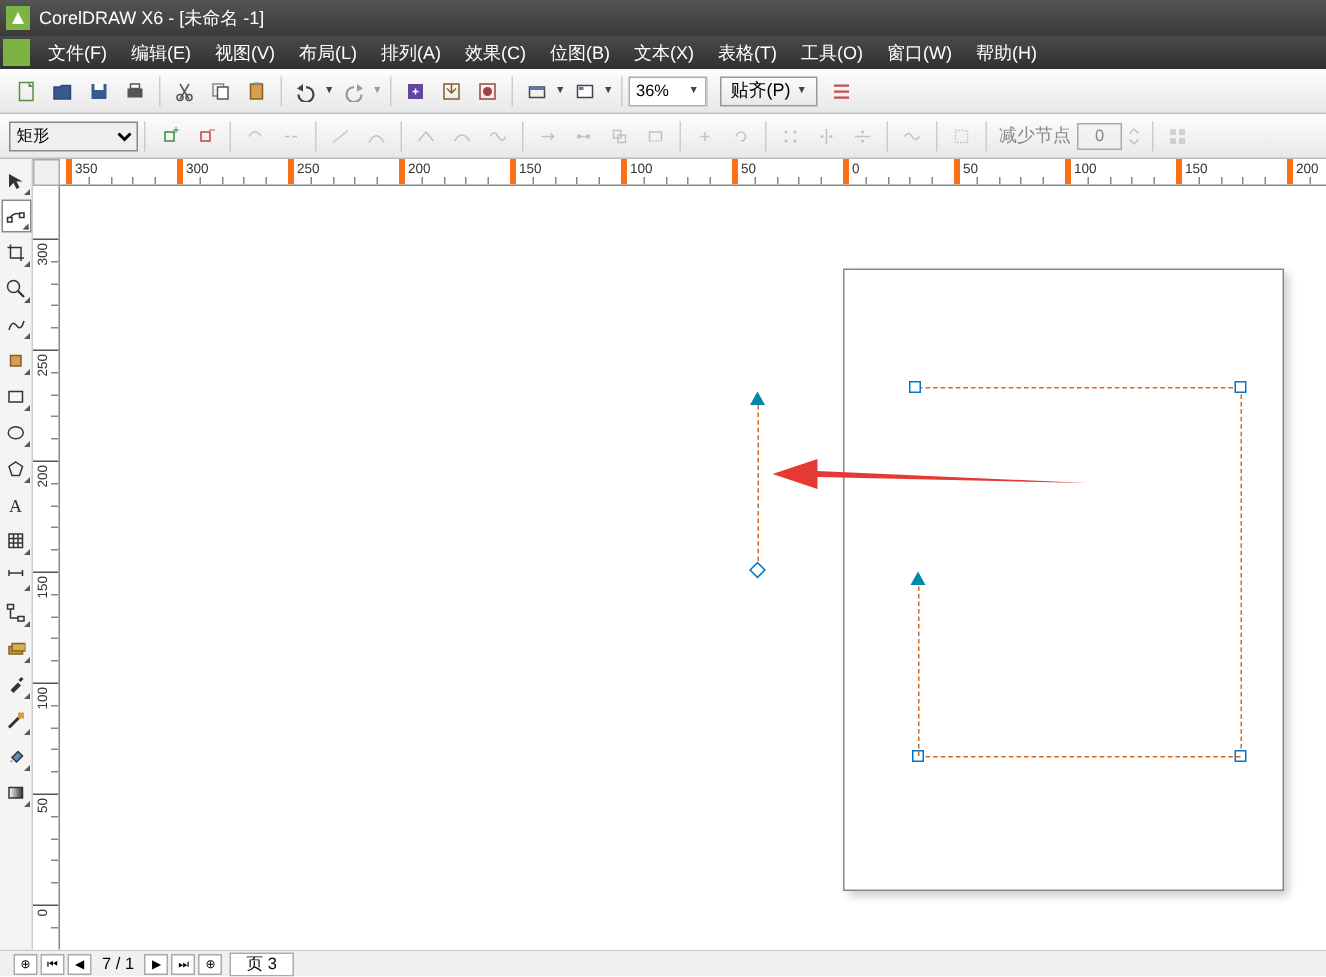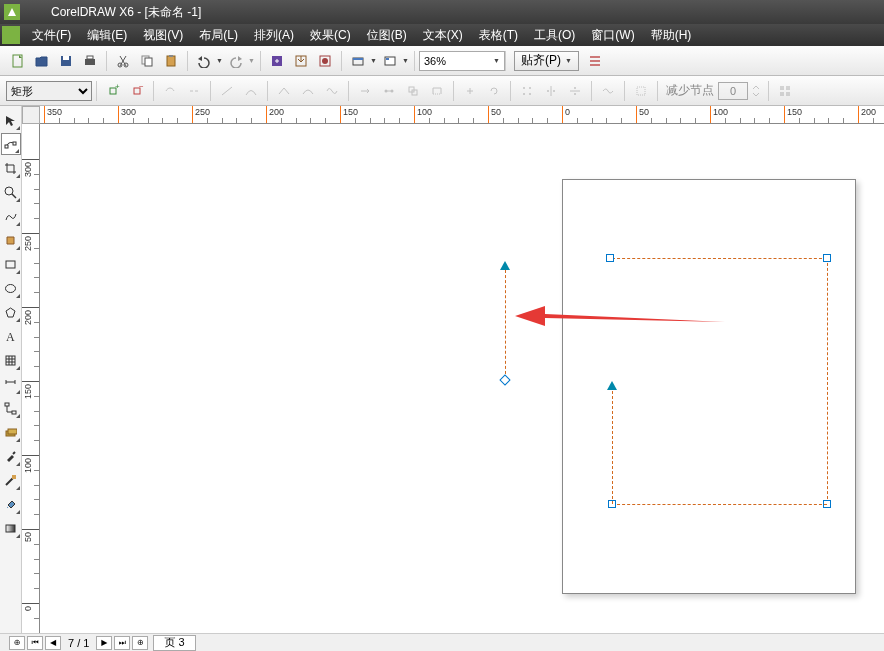--- a/index.html
+++ b/index.html
@@ -1,30 +1,30 @@
 <!DOCTYPE html>
 <html><head>
 <meta charset="utf-8">
 <style>
 * { margin: 0; padding: 0; box-sizing: border-box; }
 body { font-family: "Microsoft YaHei", Arial, sans-serif; font-size: 12px; background: #fff; overflow: hidden; width: 884px; height: 651px; }
 
-.titlebar { height: 24px; background: linear-gradient(#545454, #3a3a3a); color: #fff; display: flex; align-items: center; padding: 0 4px; gap: 25px; }
+.titlebar { height: 24px; background: linear-gradient(#545454, #3a3a3a); color: #fff; display: flex; align-items: center; padding: 0 4px; }
 .titlebar .logo { width: 16px; height: 16px; background: #7cb342; margin-right: 6px; display: flex; align-items: center; justify-content: center; }
 .titlebar .logo svg { width: 12px; height: 12px; }
 
 .menubar { height: 22px; background: linear-gradient(#4a4a4a, #303030); display: flex; align-items: center; padding: 0 2px; }
 .menubar .logo { width: 18px; height: 18px; background: #7cb342; margin-right: 4px; }
 .menubar .item { color: #fff; padding: 2px 8px; cursor: pointer; }
 
 .toolbar { height: 30px; background: linear-gradient(#fdfdfd, #e8e8e8); border-bottom: 1px solid #bbb; display: flex; align-items: center; padding: 0 6px; }
 .toolbar .btn { width: 22px; height: 22px; margin: 0 1px; display: flex; align-items: center; justify-content: center; border: 1px solid transparent; cursor: pointer; }
 .toolbar .sep { width: 1px; height: 20px; background: #ccc; margin: 0 4px; }
 .toolbar select, .toolbar input { font-size: 11px; height: 20px; border: 1px solid #aaa; padding: 0 4px; background: #fff; }
-.toolbar .zoom { width: 86px; }
+.toolbar .zoom { width: 52px; }
 .toolbar .paste-btn { display: flex; align-items: center; height: 20px; border: 1px solid #999; padding: 0 6px; background: linear-gradient(#fdfdfd, #e8e8e8); cursor: pointer; margin: 0 4px; }
 .toolbar .paste-btn:after { content: '▼'; font-size: 7px; margin-left: 4px; color: #444; }
 
 .propbar { height: 30px; background: linear-gradient(#fdfdfd, #e8e8e8); border-bottom: 1px solid #bbb; display: flex; align-items: center; padding: 0 6px; }
 .propbar select { width: 86px; height: 20px; font-size: 11px; border: 1px solid #888; }
 .propbar .sep { width: 1px; height: 20px; background: #ccc; margin: 0 4px; }
 .propbar .btn { width: 22px; height: 22px; margin: 0 1px; display: flex; align-items: center; justify-content: center; border: 1px solid transparent; cursor: pointer; }
 .propbar .btn.disabled { opacity: 0.45; cursor: default; }
 .propbar .label { color: #888; margin: 0 4px; }
 .propbar input.nodes { width: 30px; height: 18px; border: 1px solid #aaa; text-align: center; font-size: 11px; color: #888; }
@@ -33,21 +33,21 @@
 
 .toolbox { width: 22px; background: #f4f4f4; border-right: 1px solid #ccc; display: flex; flex-direction: column; padding-top: 2px; }
 .toolbox .tool { width: 20px; height: 22px; display: flex; align-items: center; justify-content: center; cursor: pointer; margin: 1px auto; position: relative; }
 .toolbox .tool.active { background: #fff; border: 1px solid #888; }
 .toolbox .tool.flyout:after { content: ''; position: absolute; right: 1px; bottom: 1px; border: 2px solid transparent; border-right-color: #555; border-bottom-color: #555; width: 0; height: 0; }
 
 .canvas-container { flex: 1; display: flex; flex-direction: column; background: #fff; }
 .hruler-row { display: flex; height: 18px; }
 .corner { width: 18px; height: 18px; border: 1px solid #aaa; background: #f0f0f0; }
 .hruler { flex: 1; height: 18px; border-bottom: 1px solid #888; background: #fff; position: relative; overflow: hidden; font-size: 9px; }
-.hruler .tick { position: absolute; top: 0; height: 100%; border-left: 1px solid #f97316; }
+.hruler .tick { position: absolute; top: 0; height: 100%; border-left: 4px solid #f97316; }
 .hruler .tick .num { position: absolute; top: 1px; left: 2px; font-size: 9px; color: #333; }
 .hruler .subtick { position: absolute; bottom: 0; height: 5px; border-left: 1px solid #888; }
 
 .canvas-row { display: flex; flex: 1; }
 .vruler { width: 18px; border-right: 1px solid #888; background: #fff; position: relative; overflow: hidden; }
 .vruler .tick { position: absolute; left: 0; width: 100%; border-top: 1px solid #555; }
 .vruler .tick .num { position: absolute; top: 2px; left: 1px; font-size: 9px; color: #333; writing-mode: vertical-rl; transform: rotate(180deg); }
 .vruler .subtick { position: absolute; right: 0; width: 5px; border-top: 1px solid #888; }
 
 .canvas { flex: 1; background: #fff; position: relative; overflow: hidden; }

